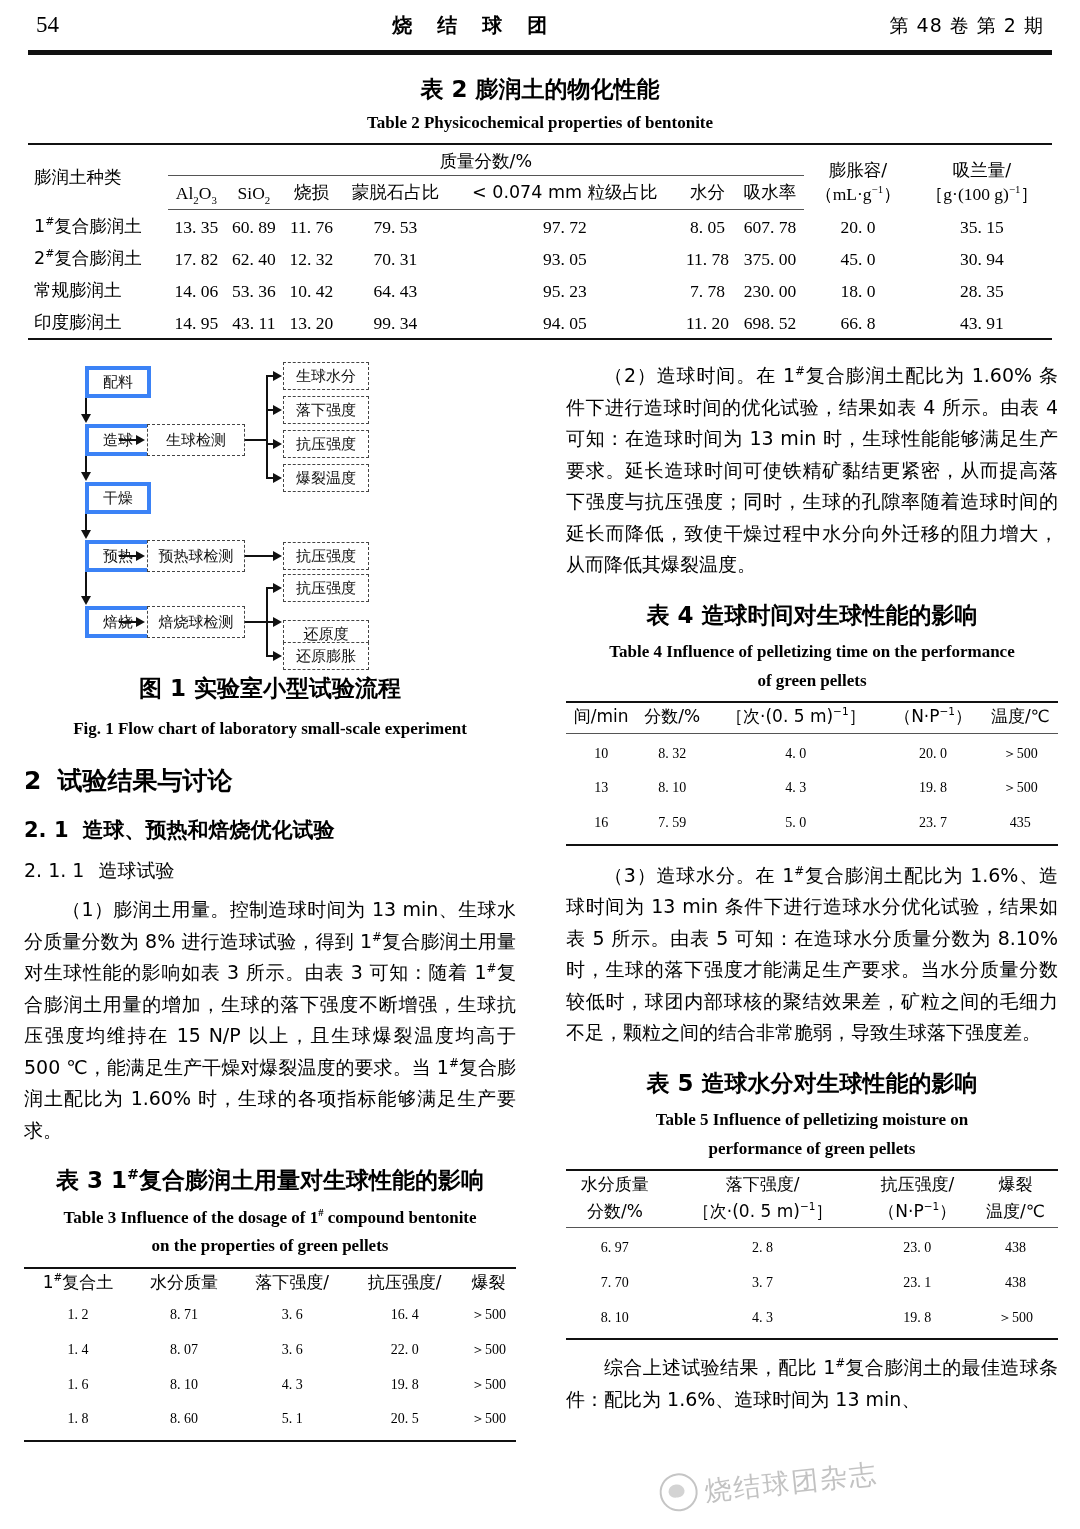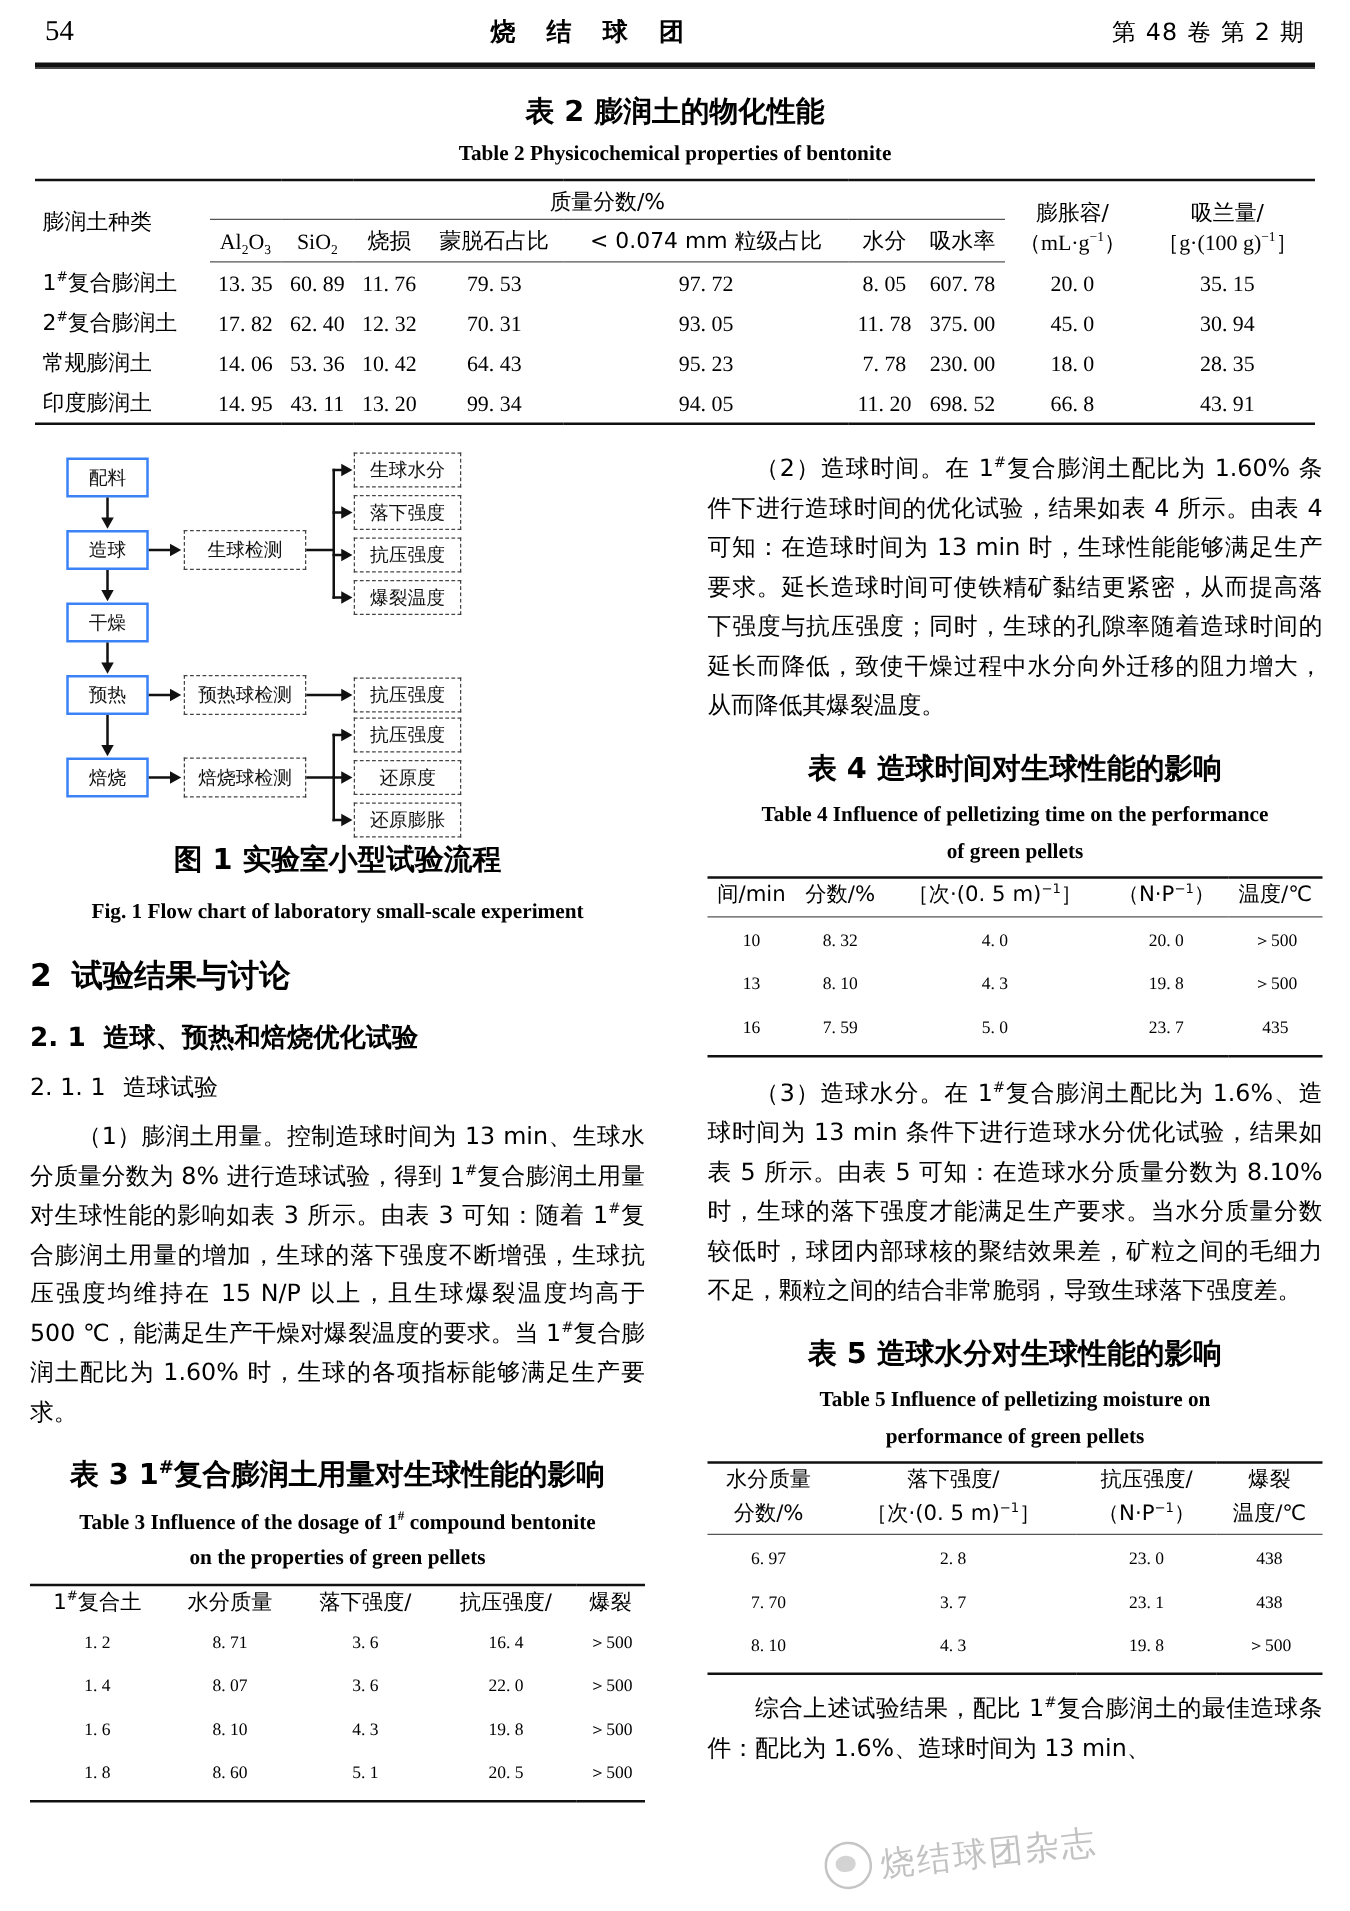--- a/index.html
+++ b/index.html
@@ -99,21 +99,21 @@
   h4.sec .num { margin-right:14px; }
 
   
   .flow { position:relative; width:470px; height:300px; margin:0 auto; }
   .fbox {
     position:absolute; box-sizing:border-box;
     display:flex; align-items:center; justify-content:center;
     font-family:"DejaVu Sans","Liberation Sans",sans-serif;
     font-size:15px; background:#fff; color:#111; white-space:nowrap;
   }
-  .solid { border:2px solid #3b82f6; }
+  .solid { border:4px solid #3b82f6;margin-left:32px; }
   .dashed { border:1.6px dashed #444; }
   .ln { position:absolute; background:#111; }
   .hl { height:1.6px; }
   .vl { width:1.6px; }
   .arr { position:absolute; width:0; height:0; }
   .arr-r { border-top:5px solid transparent; border-bottom:5px solid transparent; border-left:9px solid #111; }
   .arr-d { border-left:5px solid transparent; border-right:5px solid transparent; border-top:9px solid #111; }
 
   
   .subtab { width:100%; border-collapse:collapse; font-size:18px; }
@@ -255,21 +255,21 @@
       <div class="fbox dashed" style="left:112px; top:246px; width:98px; height:32px;">焙烧球检测</div>
 
       <div class="fbox dashed" style="left:248px; top:2px;   width:86px; height:28px;">生球水分</div>
       <div class="fbox dashed" style="left:248px; top:36px;  width:86px; height:28px;">落下强度</div>
       <div class="fbox dashed" style="left:248px; top:70px;  width:86px; height:28px;">抗压强度</div>
       <div class="fbox dashed" style="left:248px; top:104px; width:86px; height:28px;">爆裂温度</div>
 
       <div class="fbox dashed" style="left:248px; top:182px; width:86px; height:28px;">抗压强度</div>
 
       <div class="fbox dashed" style="left:248px; top:214px; width:86px; height:28px;">抗压强度</div>
-      <div class="fbox dashed" style="left:248px; top:248px; width:86px; height:28px;">还原度</div>
+      <div class="fbox dashed" style="left:248px; top:260px; width:86px; height:28px;">还原度</div>
       <div class="fbox dashed" style="left:248px; top:282px; width:86px; height:28px;">还原膨胀</div>
 
       <div class="ln vl" style="left:50px; top:38px;  height:17px;"></div>
       <div class="arr arr-d" style="left:46px; top:54px;"></div>
       <div class="ln vl" style="left:50px; top:96px;  height:17px;"></div>
       <div class="arr arr-d" style="left:46px; top:112px;"></div>
       <div class="ln vl" style="left:50px; top:154px; height:17px;"></div>
       <div class="arr arr-d" style="left:46px; top:170px;"></div>
       <div class="ln vl" style="left:50px; top:212px; height:25px;"></div>
       <div class="arr arr-d" style="left:46px; top:236px;"></div>

